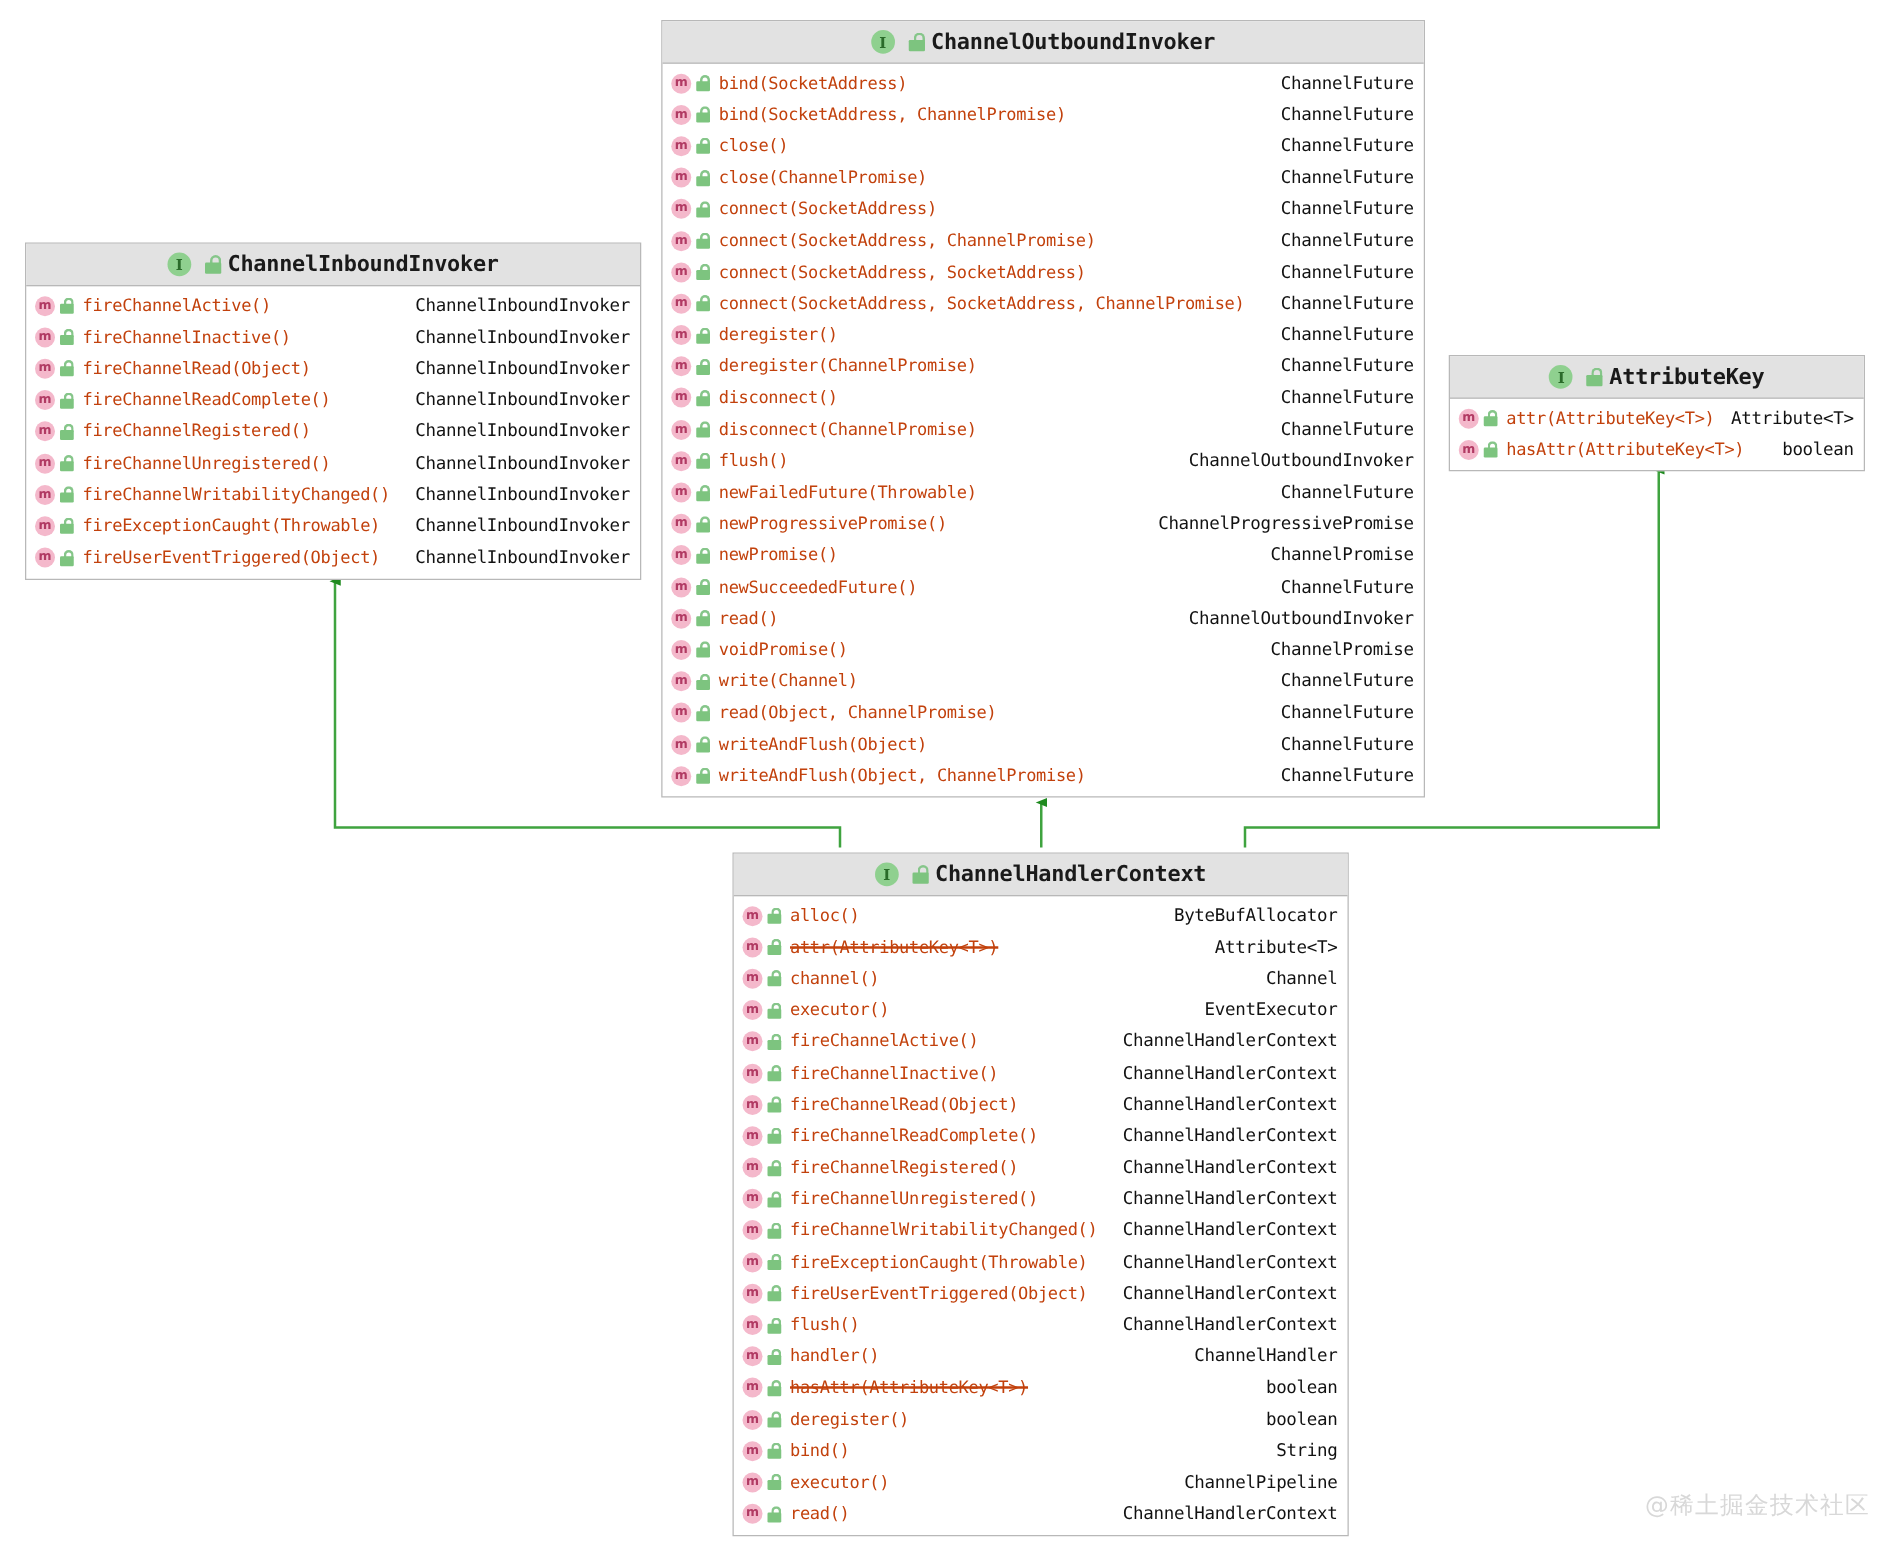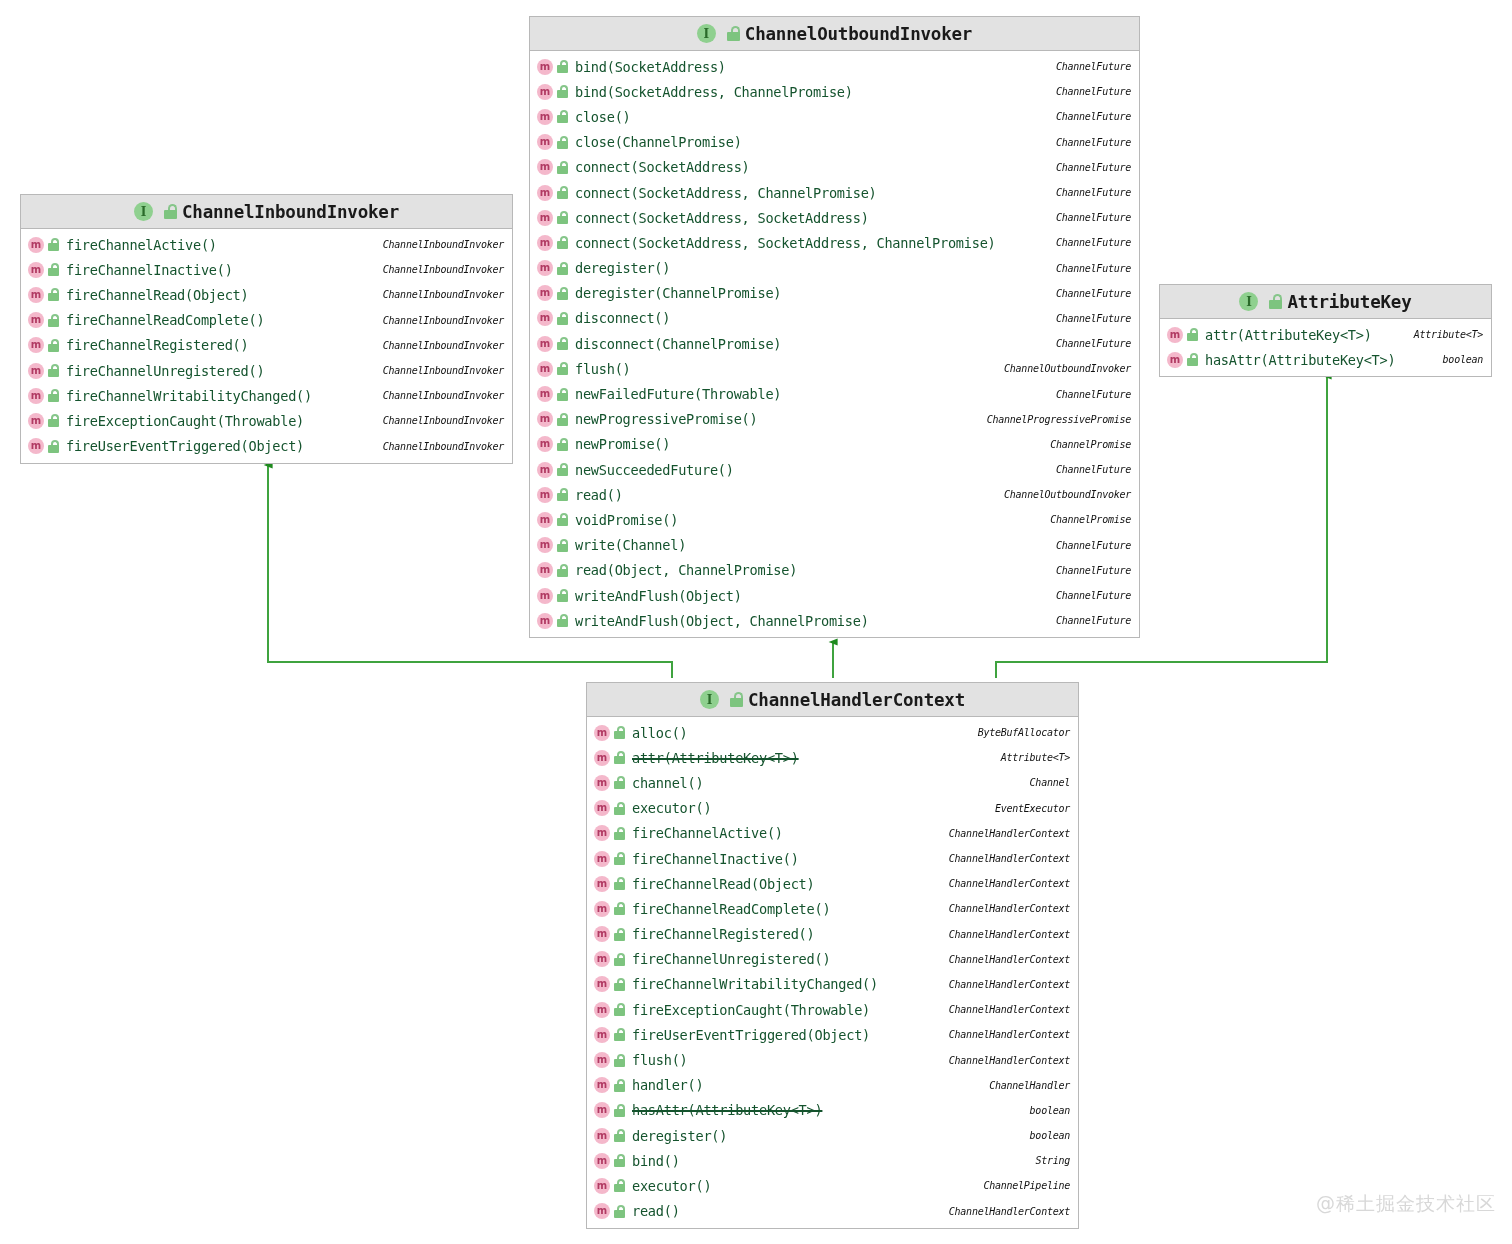--- a/index.html
+++ b/index.html
@@ -59,35 +59,34 @@
   .uml-row {
     display: flex;
     align-items: center;
     height: 25.2px;
     padding: 0 8px 0 7px;
     box-sizing: border-box;
     white-space: nowrap;
   }
   .row-sig {
     font-size: 13.6px;
-    color: #14532d;
+    color: #c2410c;
     letter-spacing: -0.25px;
     margin-left: 6px;
   }
   .row-sig.deprecated {
     text-decoration: line-through;
     text-decoration-thickness: 1.5px;
   }
   .row-type {
-    font-size: 10px;
+    font-size: 14px;
     color: #111111;
     letter-spacing: -0.25px;
     margin-left: auto;
     padding-left: 10px;
-    font-style: italic;
   }
 
   
   .icon-method {
     width: 16px; height: 16px;
     flex: 0 0 16px;
     border-radius: 50%;
     background: #f4b8cb;
     display: inline-flex;
     align-items: center;

